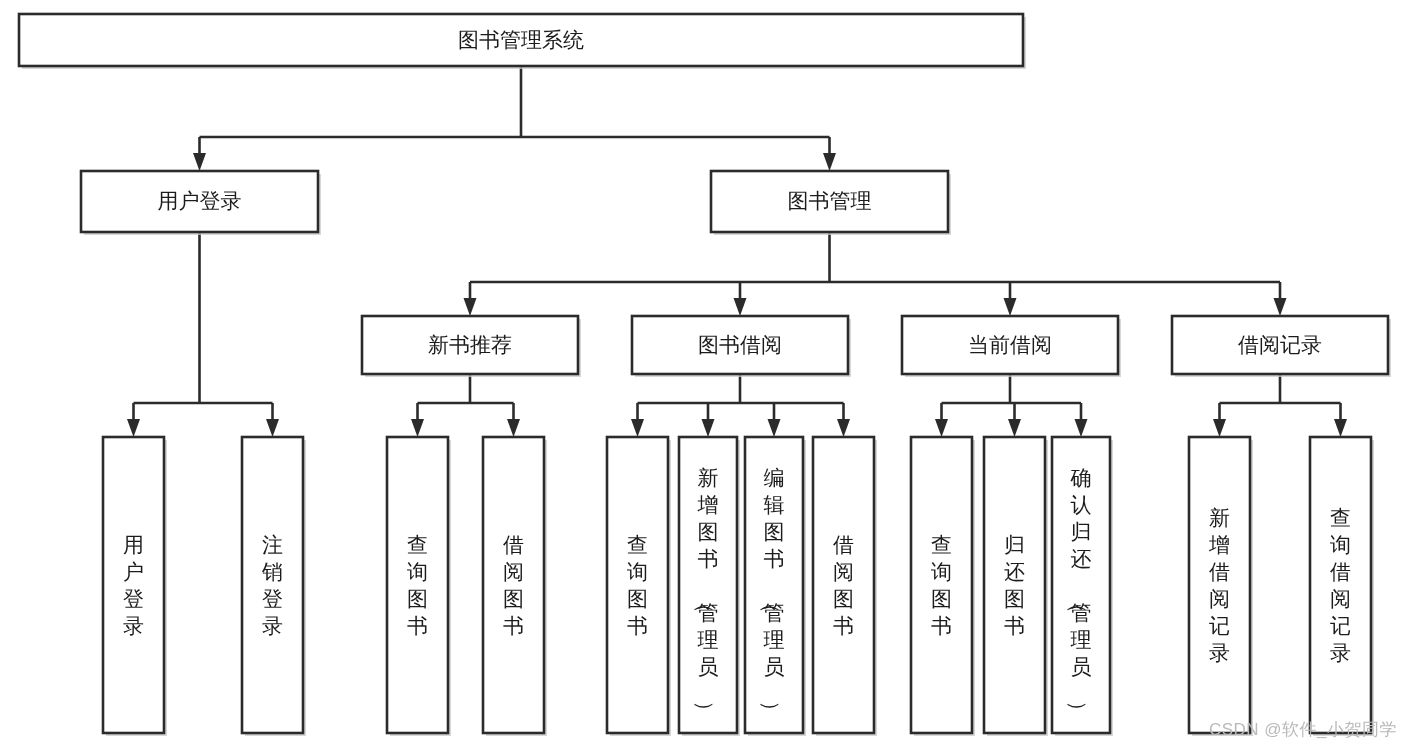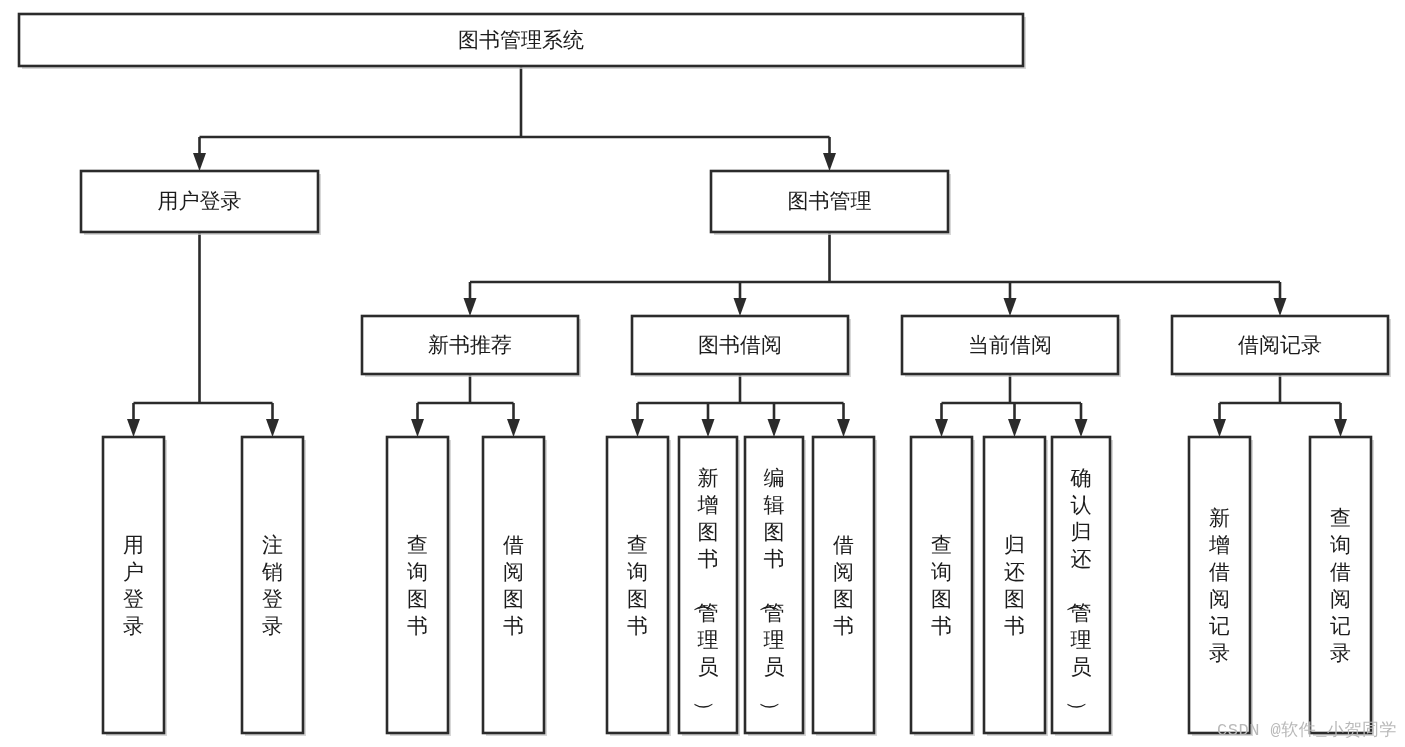--- a/index.html
+++ b/index.html
@@ -55,21 +55,21 @@
   .node-label-v {
     font-family: "Liberation Sans", "DejaVu Sans", sans-serif;
     font-size: 21px;
     fill: #1c1c1c;
     text-anchor: middle;
   }
   .watermark {
     position: absolute;
     right: 8px;
     bottom: 6px;
-    font-family: Liberation Mono, monospace;
+    font-family: Liberation Sans, sans-serif;
     font-size: 17px;
     color: #b9b9b9;
     letter-spacing: 0.5px;
     white-space: nowrap;
     user-select: none;
     text-align: center;
   }
 </style>
 </head>
 <body>

